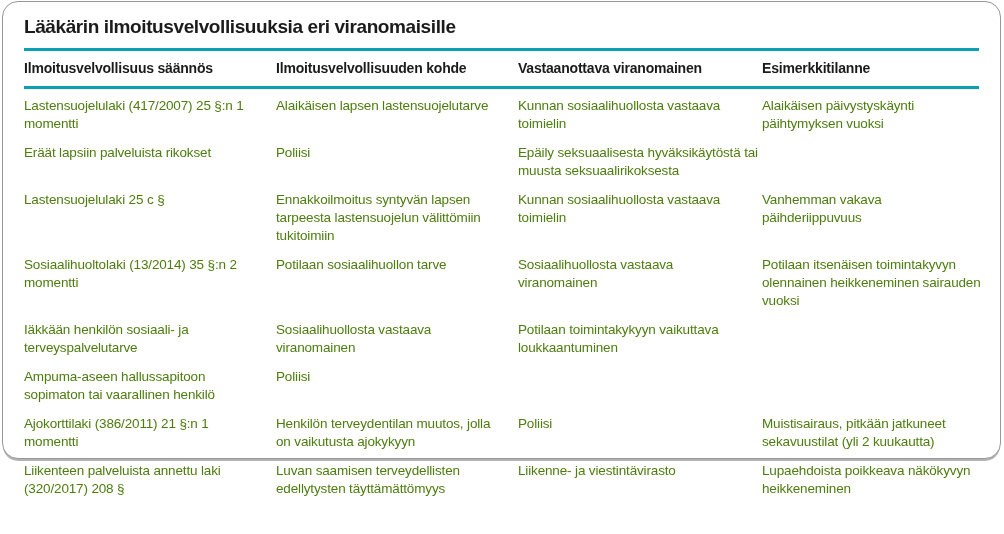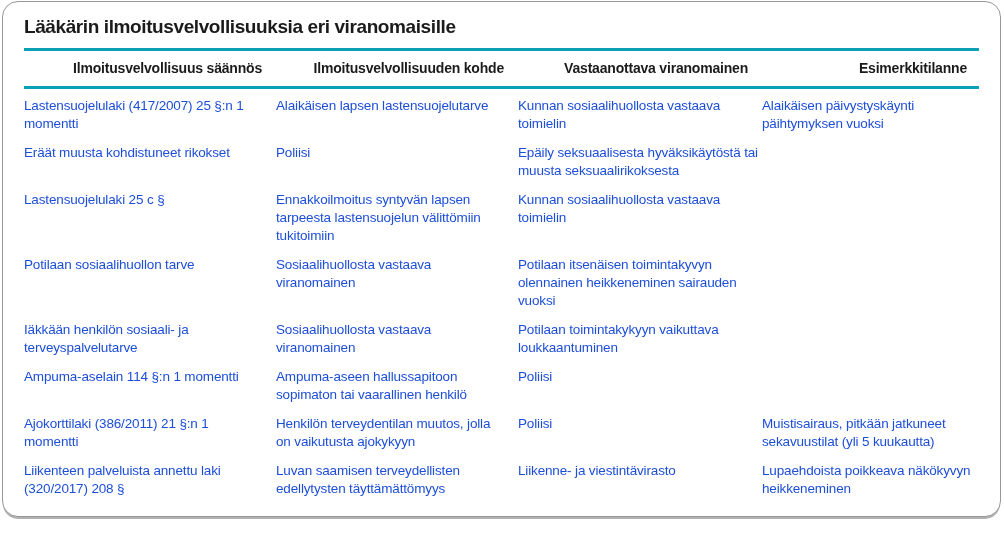--- a/index.html
+++ b/index.html
@@ -13,21 +13,21 @@
     width: 1004px;
     height: 534px;
     background: #ffffff;
     overflow: hidden;
   }
   .card {
     position: absolute;
     left: 2px;
     top: 1px;
     width: 999px;
-    height: 516px;
+    height: 458px;
     box-sizing: border-box;
     background: #ffffff;
     border: 1px solid #979797;
     border-radius: 16px;
     box-shadow: 0 3px 0 -1px #b2b2b2;
     padding: 13px 21px 0 21px;
   }
   .card-title {
     font-size: 19px;
     font-weight: bold;
@@ -42,39 +42,38 @@
     margin: 0;
   }
   .rule-top { margin-top: 9px; }
   .grid-row {
     display: grid;
     grid-template-columns: 252px 242px 244px 219px;
     align-items: start;
   }
   .header-row {
     padding: 9px 0 9px 0;
-    text-align: right;
   }
   .header-cell {
     font-size: 14px;
     font-weight: bold;
     color: #1b1b1b;
     letter-spacing: -0.2px;
     padding-right: 14px;
     line-height: 17px;
   }
   .tbody {
     padding-top: 3px;
   }
   .body-row {
     padding: 5px 0 6px 0;
   }
   .cell {
     font-size: 13.5px;
-    color: #1d4ed8;
+    color: #4d7c0f;
     letter-spacing: -0.15px;
     line-height: 18px;
     padding-right: 20px;
   }
   .cell:last-child { padding-right: 0; }
 </style>
 </head>
 <body>
 
 <div class="stage">
@@ -96,54 +95,55 @@
     <div class="tbody">
 
       <div class="grid-row body-row">
         <div class="cell">Lastensuojelulaki (417/2007) 25 §:n 1 momentti</div>
         <div class="cell">Alaikäisen lapsen lastensuojelutarve</div>
         <div class="cell">Kunnan sosiaalihuollosta vastaava toimielin</div>
         <div class="cell">Alaikäisen päivystyskäynti päihtymyksen vuoksi</div>
       </div>
 
       <div class="grid-row body-row">
-        <div class="cell">Eräät muusta kohdistuneet rikokset</div>
+        <div class="cell">Eräät lapsiin palveluista rikokset</div>
         <div class="cell">Poliisi</div>
         <div class="cell">Epäily seksuaalisesta hyväksikäytöstä tai muusta seksuaalirikoksesta</div>
       </div>
 
       <div class="grid-row body-row">
         <div class="cell">Lastensuojelulaki 25 c §</div>
         <div class="cell">Ennakkoilmoitus syntyvän lapsen tarpeesta lastensuojelun välittömiin tukitoimiin</div>
         <div class="cell">Kunnan sosiaalihuollosta vastaava toimielin</div>
+        <div class="cell">Vanhemman vakava päihderiippuvuus</div>
       </div>
 
       <div class="grid-row body-row">
+        <div class="cell">Sosiaalihuoltolaki (13/2014) 35 §:n 2 momentti</div>
         <div class="cell">Potilaan sosiaalihuollon tarve</div>
         <div class="cell">Sosiaalihuollosta vastaava viranomainen</div>
         <div class="cell">Potilaan itsenäisen toimintakyvyn olennainen heikkeneminen sairauden vuoksi</div>
       </div>
 
       <div class="grid-row body-row">
         <div class="cell">Iäkkään henkilön sosiaali- ja terveyspal­velutarve</div>
         <div class="cell">Sosiaalihuollosta vastaava viranomainen</div>
         <div class="cell">Potilaan toimintakykyyn vaikuttava loukkaantuminen</div>
       </div>
 
       <div class="grid-row body-row">
-        <div class="cell">Ampuma-aselain 114 §:n 1 momentti</div>
         <div class="cell">Ampuma-aseen hallussapitoon sopimaton tai vaarallinen henkilö</div>
         <div class="cell">Poliisi</div>
       </div>
 
       <div class="grid-row body-row">
         <div class="cell">Ajokorttilaki (386/2011) 21 §:n 1 momentti</div>
         <div class="cell">Henkilön terveydentilan muutos, jolla on vaikutusta ajokykyyn</div>
         <div class="cell">Poliisi</div>
-        <div class="cell">Muistisairaus, pitkään jatkuneet sekavuustilat (yli 5 kuukautta)</div>
+        <div class="cell">Muistisairaus, pitkään jatkuneet sekavuustilat (yli 2 kuukautta)</div>
       </div>
 
       <div class="grid-row body-row">
         <div class="cell">Liikenteen palveluista annettu laki (320/2017) 208 §</div>
         <div class="cell">Luvan saamisen terveydellisten edellytysten täyttämättömyys</div>
         <div class="cell">Liikenne- ja viestintävirasto</div>
         <div class="cell">Lupaehdoista poikkeava näkökyvyn heikkeneminen</div>
       </div>
 
     </div>

